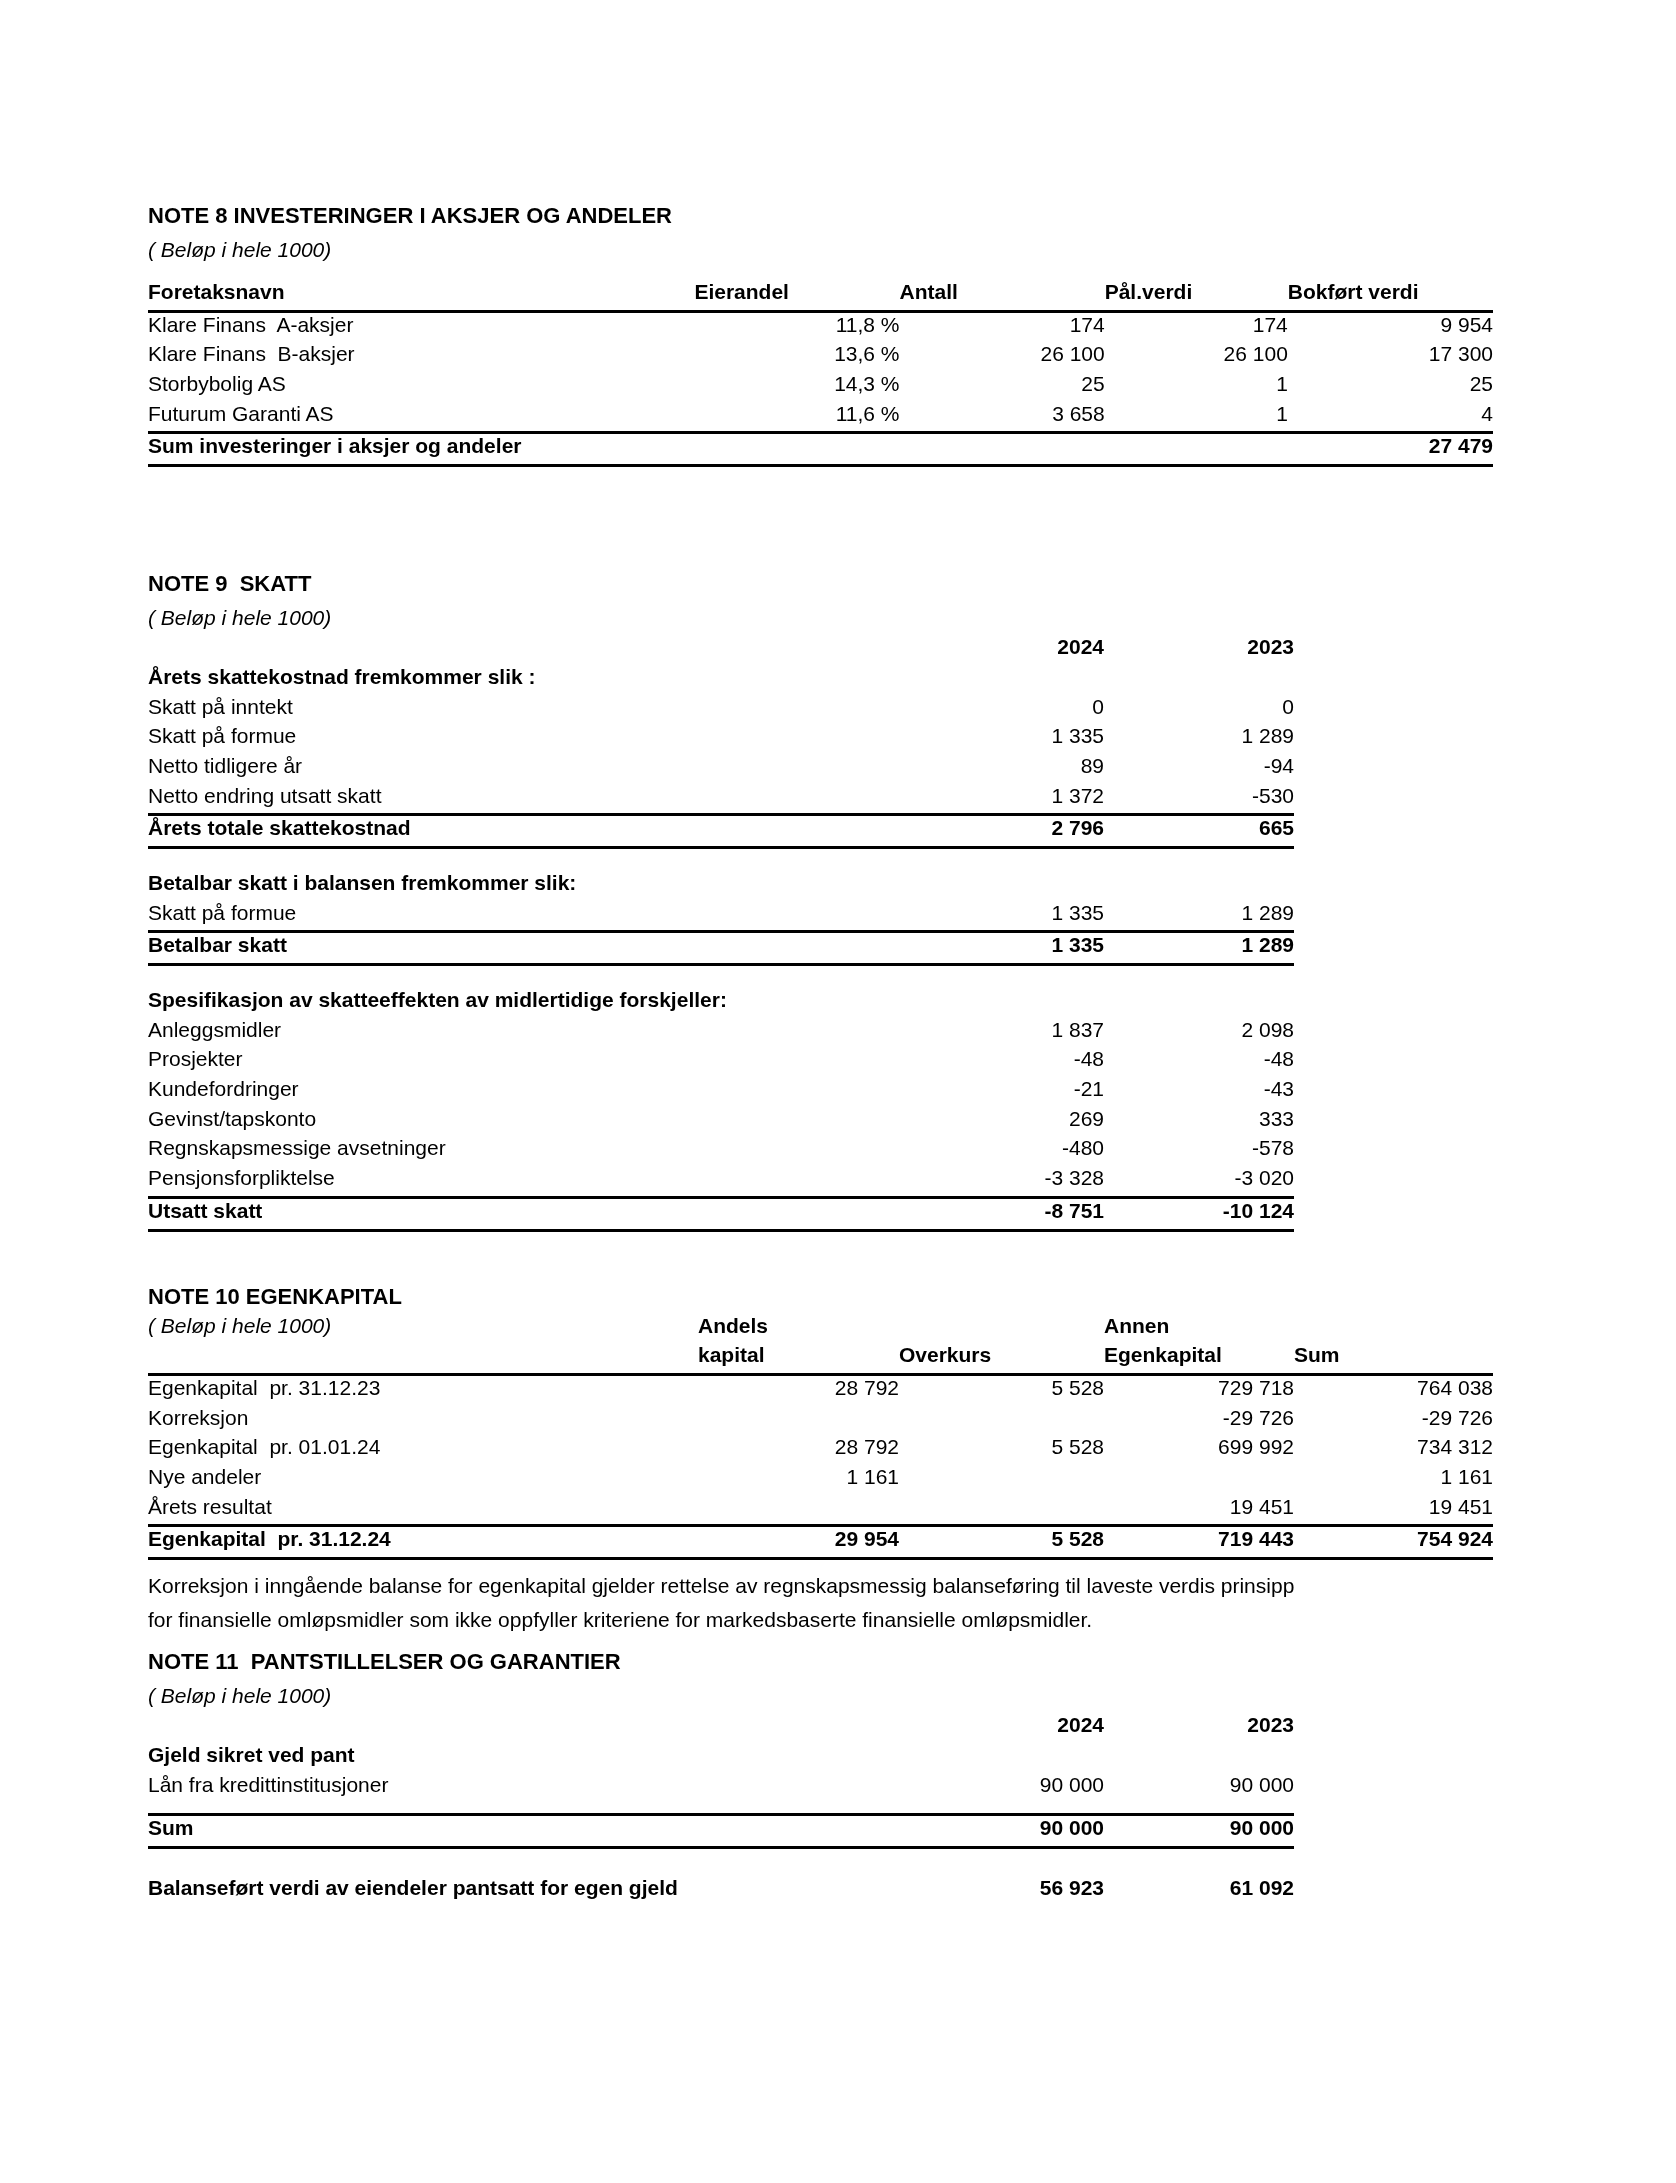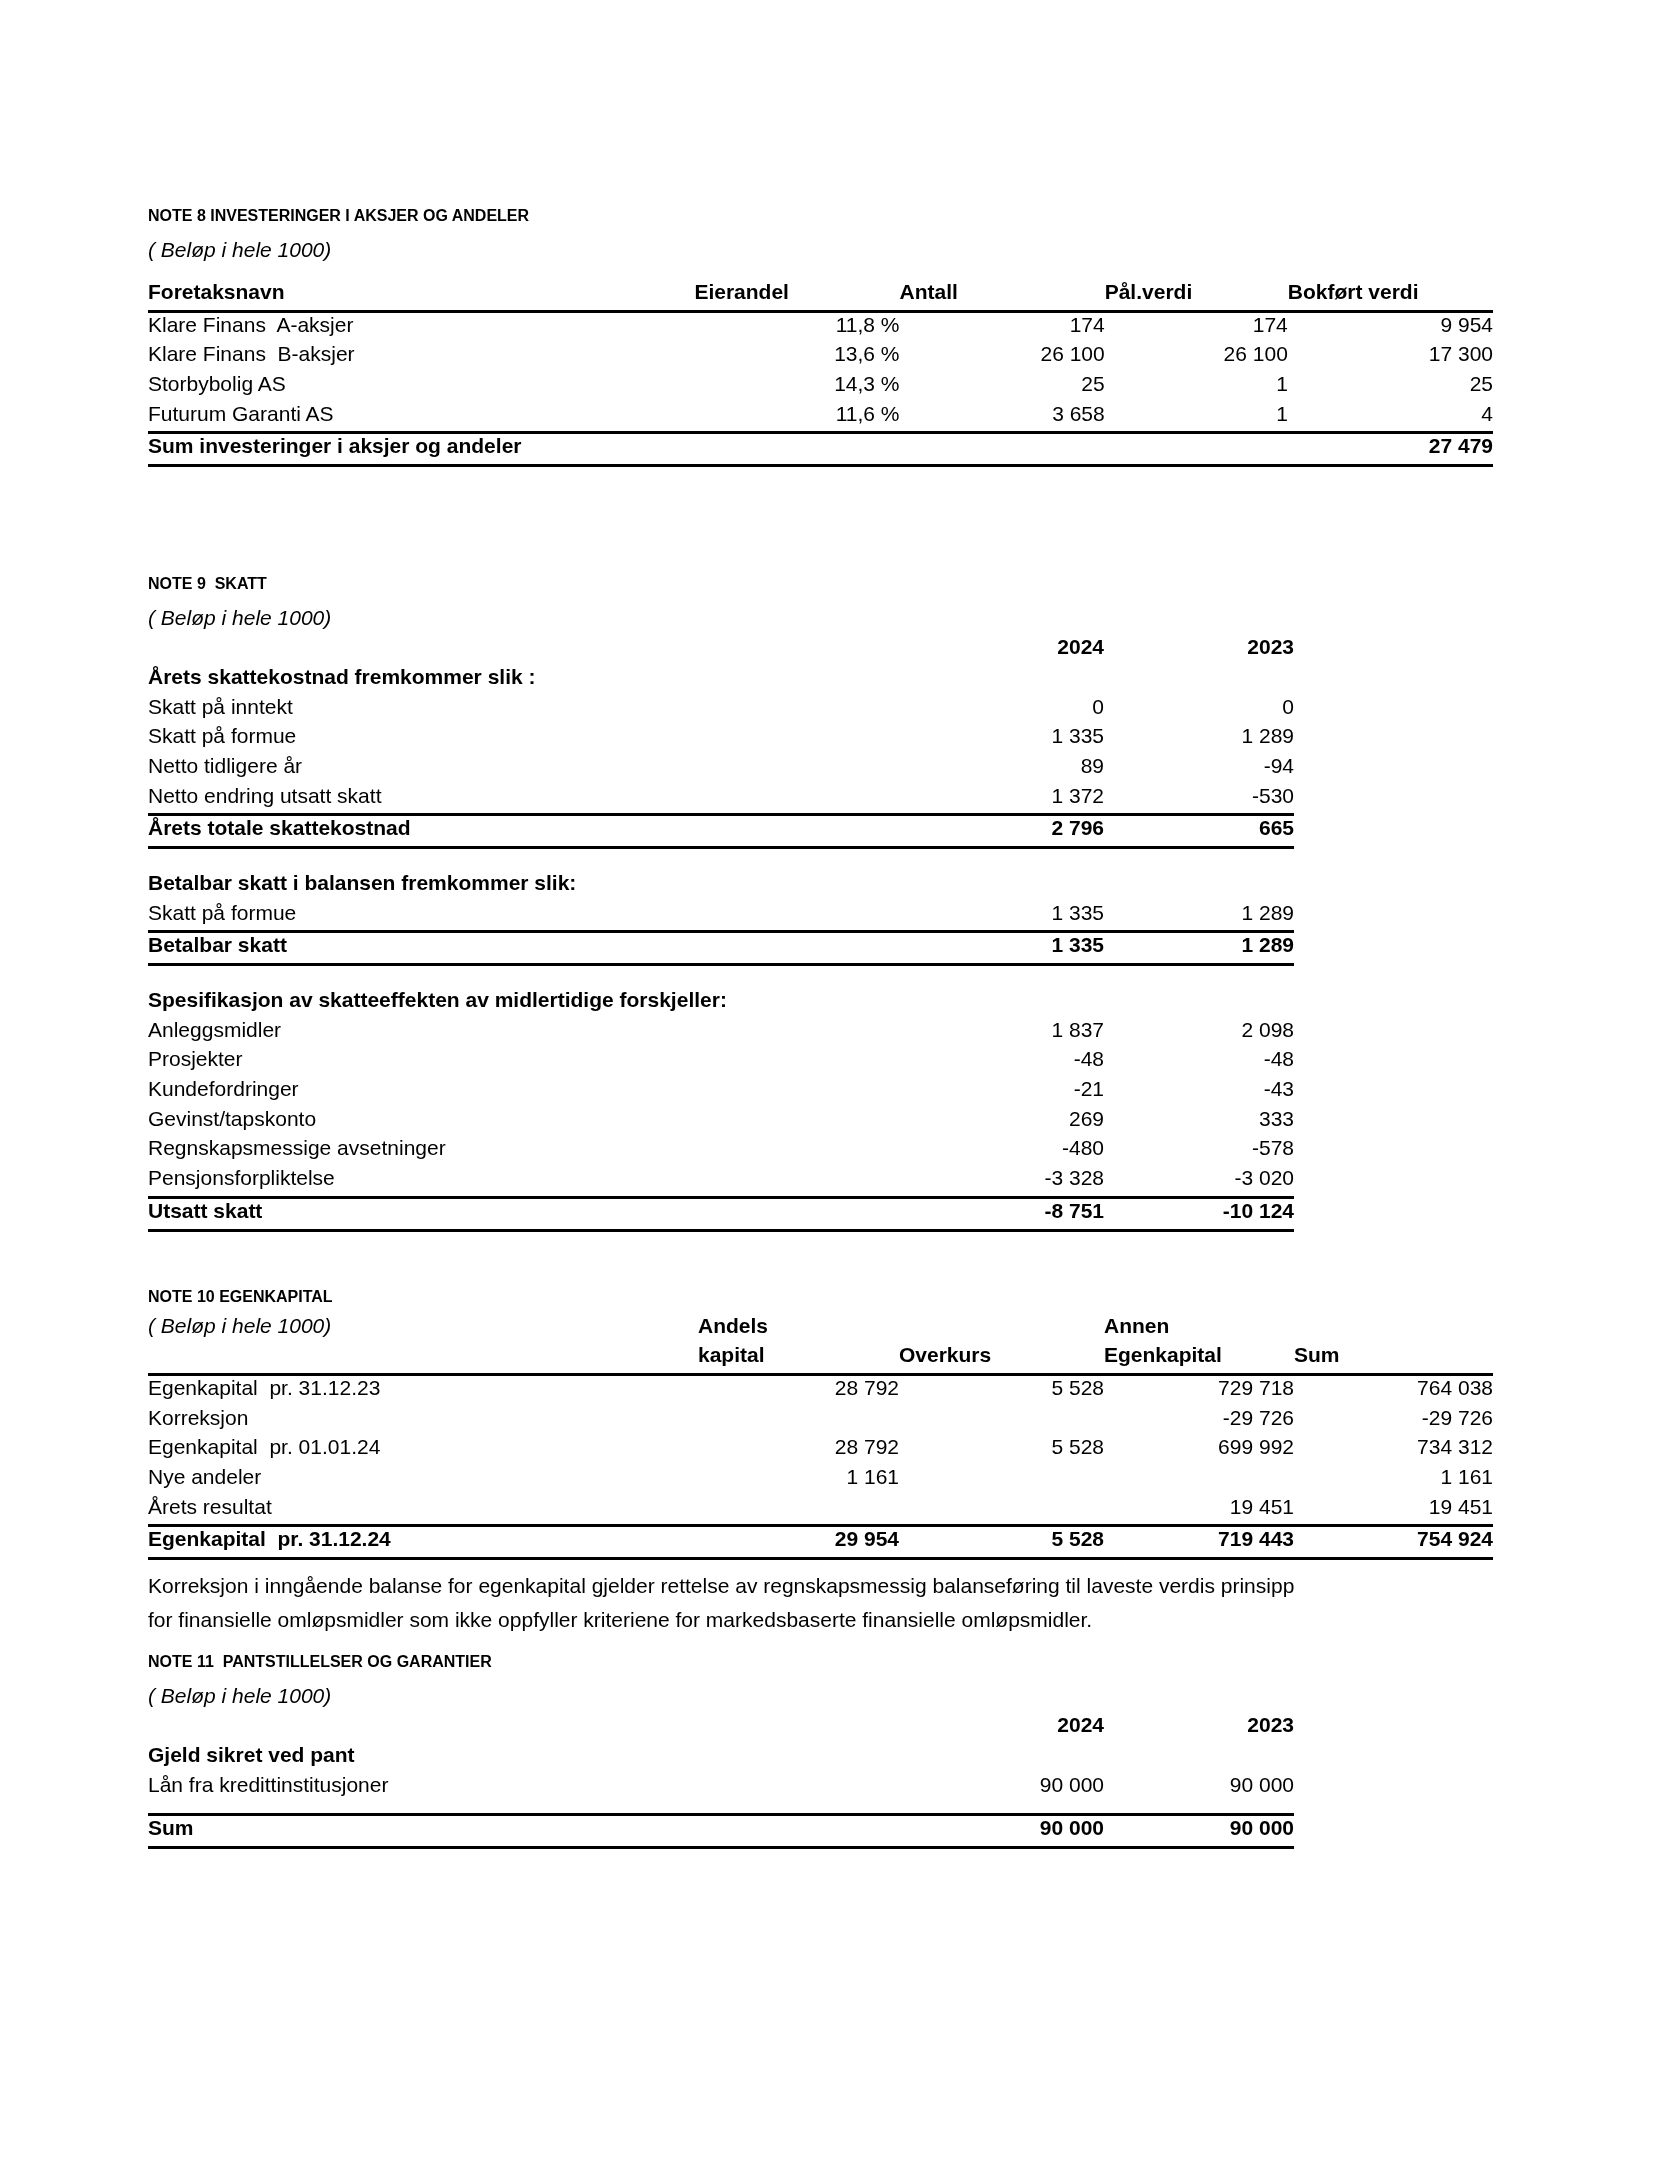--- a/index.html
+++ b/index.html
@@ -7,21 +7,21 @@
   .page {
     position: relative;
     width: 1677px;
     height: 2371px;
     background: #ffffff;
     color: #000000;
     font-family: "Liberation Sans", sans-serif;
     font-size: 21px;
   }
   .content { position: absolute; left: 148px; top: 0; width: 1423px; }
-  .doc-title { font-weight: bold; font-size: 16px; line-height: 34px; white-space: pre-wrap; }
+  .doc-title { font-weight: bold; font-size: 22px; line-height: 34px; white-space: pre-wrap; }
   .subtitle  { font-style: italic; line-height: 34px; white-space: pre-wrap; }
   table.tbl  { border-collapse: collapse; table-layout: fixed; }
   .tbl td {
     height: 28px;
     padding: 0 0 5.7px 0;
     vertical-align: bottom;
     white-space: pre-wrap;
     overflow: hidden;
   }
   .w-full   { width: 1345px; }
@@ -320,17 +320,31 @@
         </colgroup>
       <tbody>
           <tr class="total">
         <td>Sum</td>
         <td class="r">90 000</td>
         <td class="r">90 000</td>
       </tr>
     </tbody>
       </table>
 
+    <table class="tbl w-narrow" style="margin-top:27px">
+      <colgroup>
+          <col style="width:681px">
+          <col style="width:275px">
+          <col style="width:190px">
+        </colgroup>
+      <tbody>
+          <tr>
+        <td class="b">Balanseført verdi av eiendeler pantsatt for egen gjeld</td>
+        <td class="r b">56 923</td>
+        <td class="r b">61 092</td>
+      </tr>
+    </tbody>
+      </table>
 
   </div>
 
 </div>
 
 
 </body></html>

